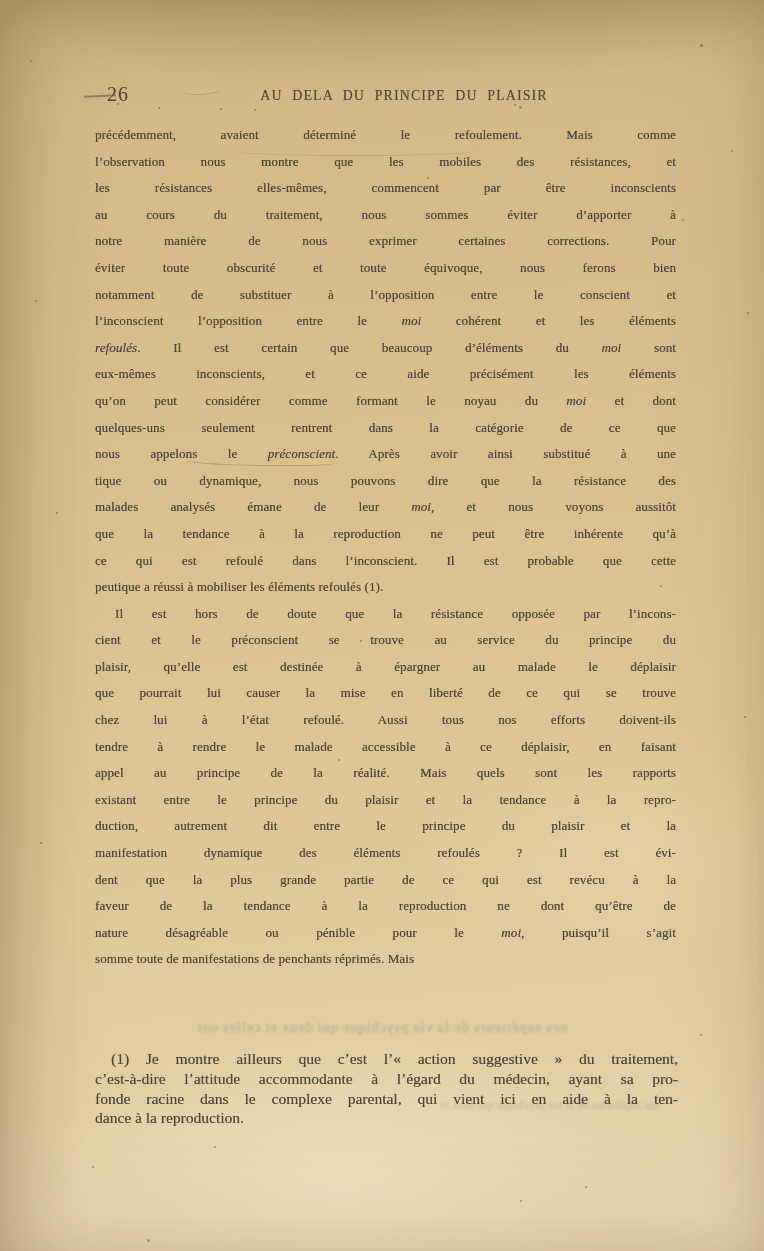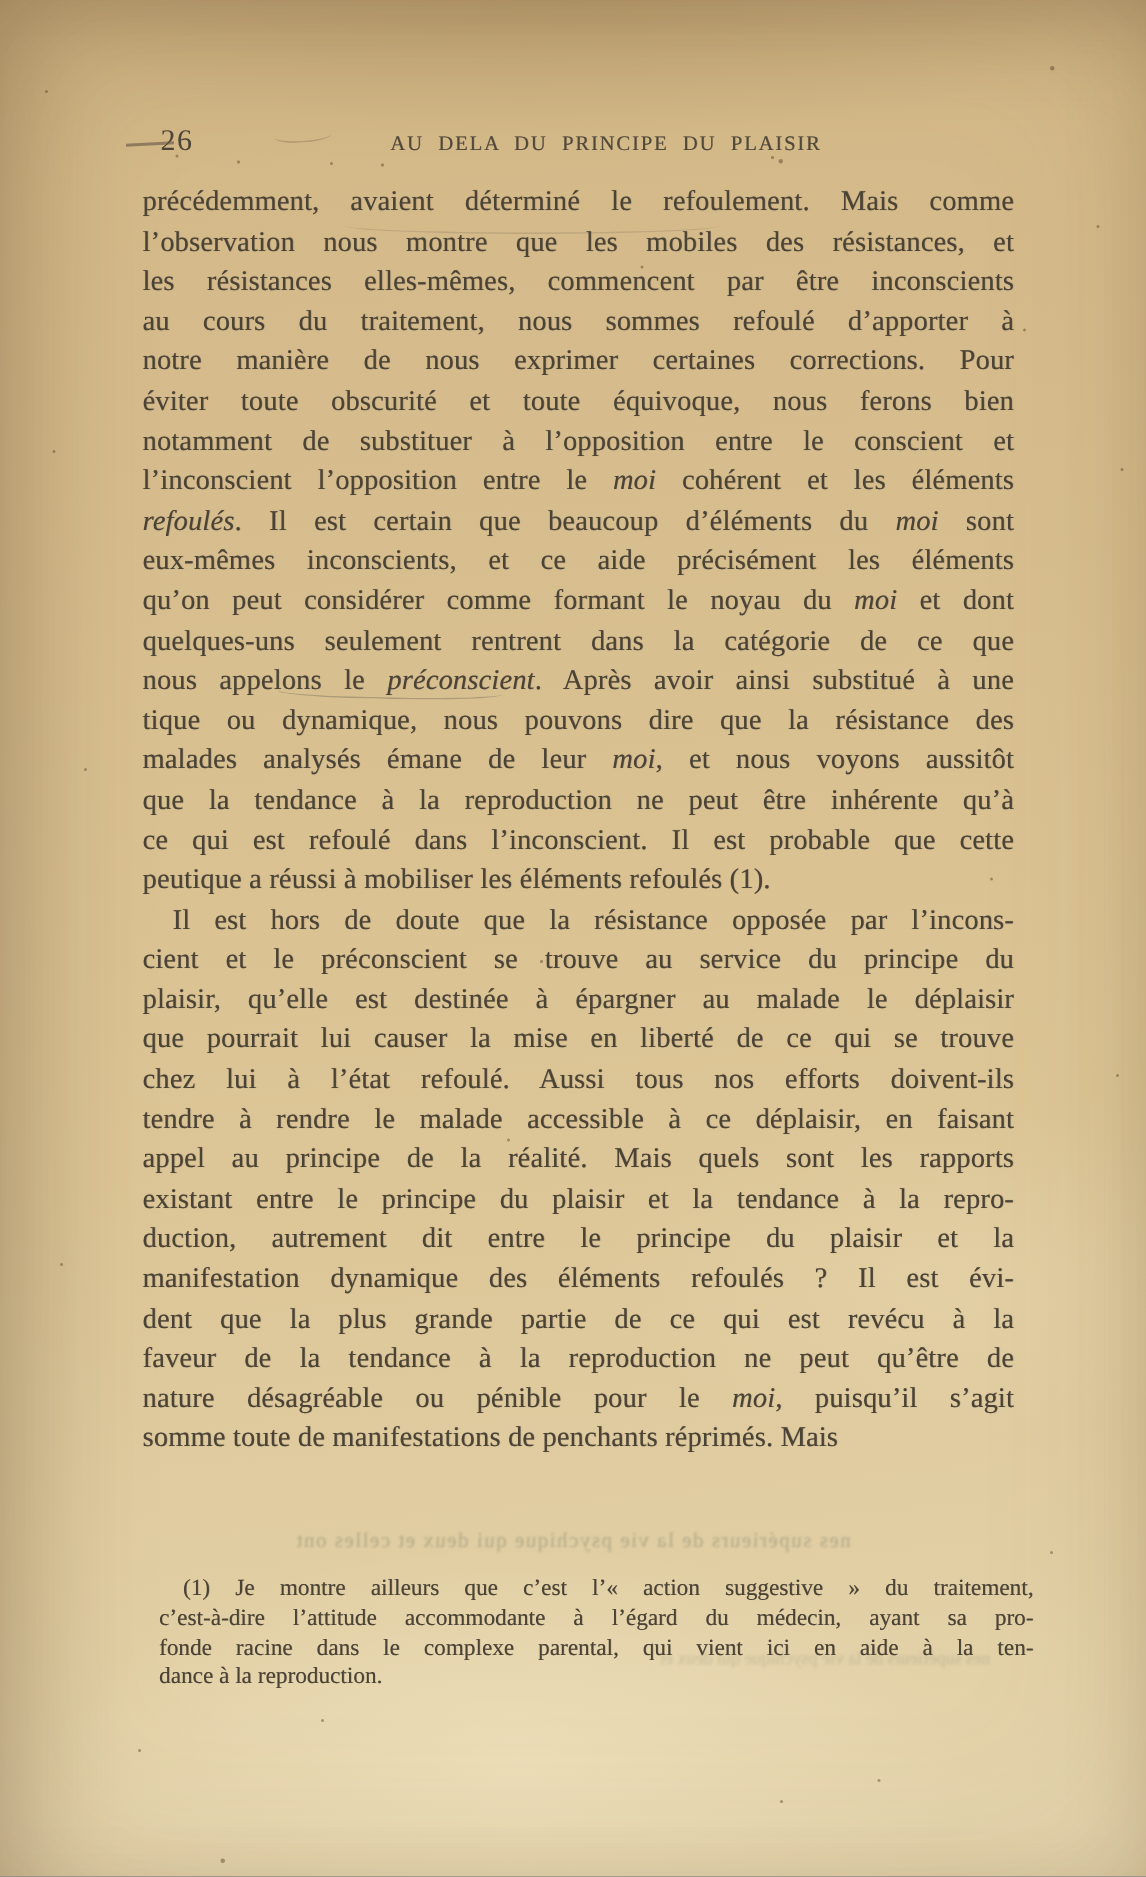--- a/index.html
+++ b/index.html
@@ -17,28 +17,28 @@
     box-shadow:
       inset 30px 25px 70px -18px rgba(95,70,40,.33),
       inset -25px -5px 60px -30px rgba(110,85,50,.18),
       inset 0 0 120px rgba(120,95,55,.12);}
   .pageno{position:absolute;left:107px;top:83px;font-size:20px;letter-spacing:1px;color:#4e4537;}
   .title{position:absolute;top:88px;left:50%;transform:translateX(-50%);margin-left:22px;
     font-size:13.8px;letter-spacing:1.2px;word-spacing:5px;white-space:nowrap;color:#51483a;
     text-shadow:.3px .3px .4px rgba(81,72,58,.5);}
   .body{position:absolute;left:95px;top:122px;width:581px;}
   .bodyline{
-    font-size:19px;height:26.6px;line-height:26.6px;
+    font-size:13px;height:26.6px;line-height:26.6px;
     text-align:justify;text-align-last:justify;text-justify:inter-word;
     letter-spacing:.1px;white-space:nowrap_off;
     text-shadow:.3px .3px .5px rgba(75,67,54,.55);}
   .bodyline.indent{text-indent:20px;}
   .bodyline.end{text-align-last:left;}
   .bodyline i{}
-  .footnote{position:absolute;left:106px;top:1049px;width:583px;}
+  .footnote{position:absolute;left:95px;top:1049px;width:583px;}
   .fnline{
     font-size:15.5px;height:19.8px;line-height:19.8px;
     text-align:justify;text-align-last:justify;text-justify:inter-word;
     text-shadow:.3px .3px .4px rgba(75,67,54,.5);}
   .fnline.indent{text-indent:16px;}
   .fnline.end{text-align-last:left;}
   .ghost{position:absolute;left:112px;top:1020px;width:540px;height:16px;
     transform:scaleX(-1);color:rgba(100,112,94,.75);font-size:14px;line-height:16px;
     filter:blur(.8px);opacity:.5;text-align:center;letter-spacing:1px;pointer-events:none;}
   .ghost2{position:absolute;left:430px;top:1098px;width:230px;height:14px;
@@ -62,21 +62,21 @@
 
   <div class="mark m1"></div>
   <div class="mark m2"></div>
   <div class="mark m3"></div>
   <div class="mark m4"></div>
 
   <div class="body" id="body-lines">
       <div class="bodyline"><span>précédemment, avaient déterminé le refoulement. Mais comme</span></div>
       <div class="bodyline"><span>l’observation nous montre que les mobiles des résistances, et</span></div>
       <div class="bodyline"><span>les résistances elles-mêmes, commencent par être inconscients</span></div>
-      <div class="bodyline"><span>au cours du traitement, nous sommes refoulé d’apporter à</span></div>
+      <div class="bodyline"><span>au cours du traitement, nous sommes éviter d’apporter à</span></div>
       <div class="bodyline"><span>notre manière de nous exprimer certaines corrections. Pour</span></div>
       <div class="bodyline"><span>éviter toute obscurité et toute équivoque, nous ferons bien</span></div>
       <div class="bodyline"><span>notamment de substituer à l’opposition entre le conscient et</span></div>
       <div class="bodyline"><span>l’inconscient l’opposition entre le </span><i>moi</i><span> cohérent et les éléments</span></div>
       <div class="bodyline"><i>refoulés</i><span>. Il est certain que beaucoup d’éléments du </span><i>moi</i><span> sont</span></div>
       <div class="bodyline"><span>eux-mêmes inconscients, et ce aide précisément les éléments</span></div>
       <div class="bodyline"><span>qu’on peut considérer comme formant le noyau du </span><i>moi</i><span> et dont</span></div>
       <div class="bodyline"><span>quelques-uns seulement rentrent dans la catégorie de ce que</span></div>
       <div class="bodyline"><span>nous appelons le </span><i>préconscient</i><span>. Après avoir ainsi substitué à une</span></div>
       <div class="bodyline"><span>tique ou dynamique, nous pouvons dire que la résistance des</span></div>
@@ -88,21 +88,21 @@
       <div class="bodyline"><span>cient et le préconscient se trouve au service du principe du</span></div>
       <div class="bodyline"><span>plaisir, qu’elle est destinée à épargner au malade le déplaisir</span></div>
       <div class="bodyline"><span>que pourrait lui causer la mise en liberté de ce qui se trouve</span></div>
       <div class="bodyline"><span>chez lui à l’état refoulé. Aussi tous nos efforts doivent-ils</span></div>
       <div class="bodyline"><span>tendre à rendre le malade accessible à ce déplaisir, en faisant</span></div>
       <div class="bodyline"><span>appel au principe de la réalité. Mais quels sont les rapports</span></div>
       <div class="bodyline"><span>existant entre le principe du plaisir et la tendance à la repro-</span></div>
       <div class="bodyline"><span>duction, autrement dit entre le principe du plaisir et la</span></div>
       <div class="bodyline"><span>manifestation dynamique des éléments refoulés ? Il est évi-</span></div>
       <div class="bodyline"><span>dent que la plus grande partie de ce qui est revécu à la</span></div>
-      <div class="bodyline"><span>faveur de la tendance à la reproduction ne peut qu’être de</span></div>
+      <div class="bodyline"><span>faveur de la tendance à la reproduction ne dont qu’être de</span></div>
       <div class="bodyline"><span>nature désagréable ou pénible pour le </span><i>moi</i><span>, puisqu’il s’agit</span></div>
       <div class="bodyline end"><span>somme toute de manifestations de penchants réprimés. Mais</span></div>
     </div>
 
   <div class="ghost">nes supérieurs de la vie psychique qui deux et celles ont</div>
   <div class="ghost2">nes supérieurs de la vie psychique qui deux et celles ont</div>
 
   <div class="footnote" id="footnote-lines">
       <div class="fnline indent"><span>(1) Je montre ailleurs que c’est l’« action suggestive » du traitement,</span></div>
       <div class="fnline"><span>c’est-à-dire l’attitude accommodante à l’égard du médecin, ayant  sa pro-</span></div>

